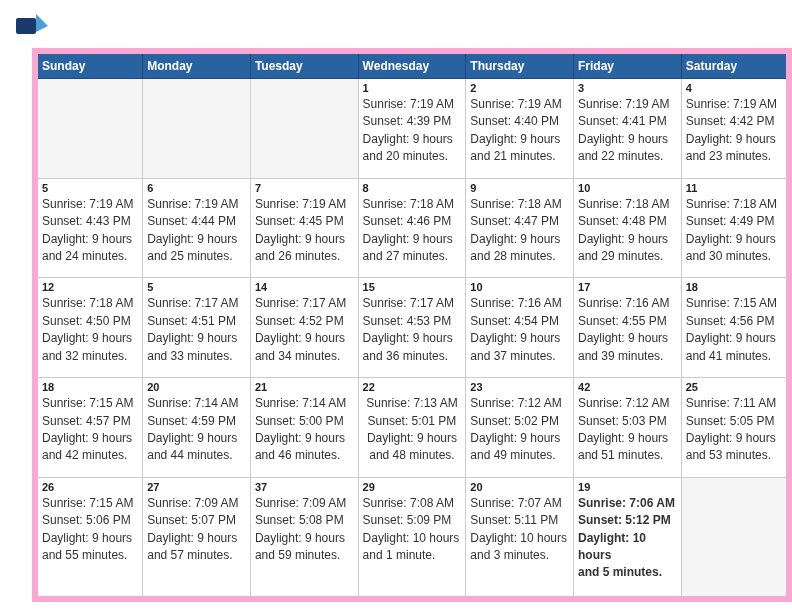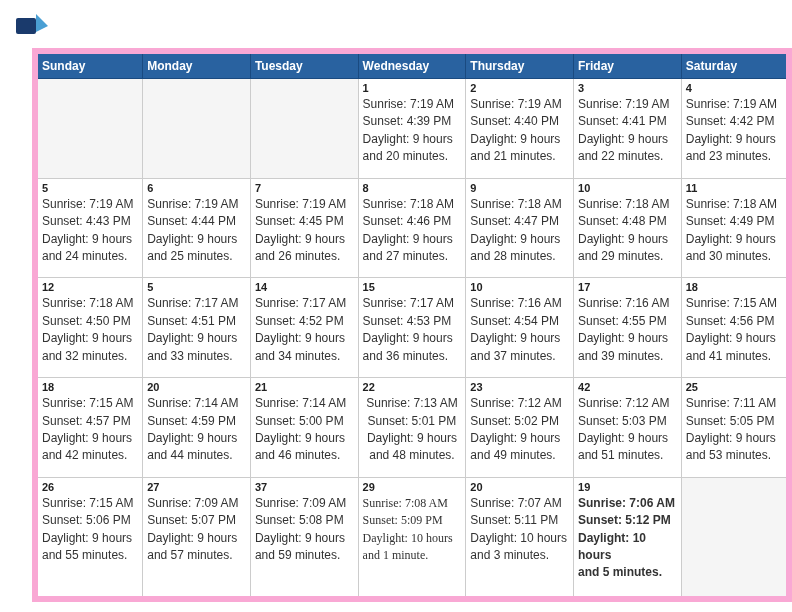--- a/index.html
+++ b/index.html
@@ -326,21 +326,21 @@
           </td>
           <td>
             <div class="day-number">37</div>
             <div class="day-info" style="white-space: pre-line;">Sunrise: 7:09 AM
 Sunset: 5:08 PM
 Daylight: 9 hours
 and 59 minutes.</div>
           </td>
           <td>
             <div class="day-number">29</div>
-            <div class="day-info" style="white-space: pre-line; font-family: Liberation Serif, serif;">Sunrise: 7:08 AM
+            <div class="day-info" style="white-space: pre-line;">Sunrise: 7:08 AM
 Sunset: 5:09 PM
 Daylight: 10 hours
 and 1 minute.</div>
           </td>
           <td>
             <div class="day-number">20</div>
             <div class="day-info" style="white-space: pre-line;">Sunrise: 7:07 AM
 Sunset: 5:11 PM
 Daylight: 10 hours
 and 3 minutes.</div>

